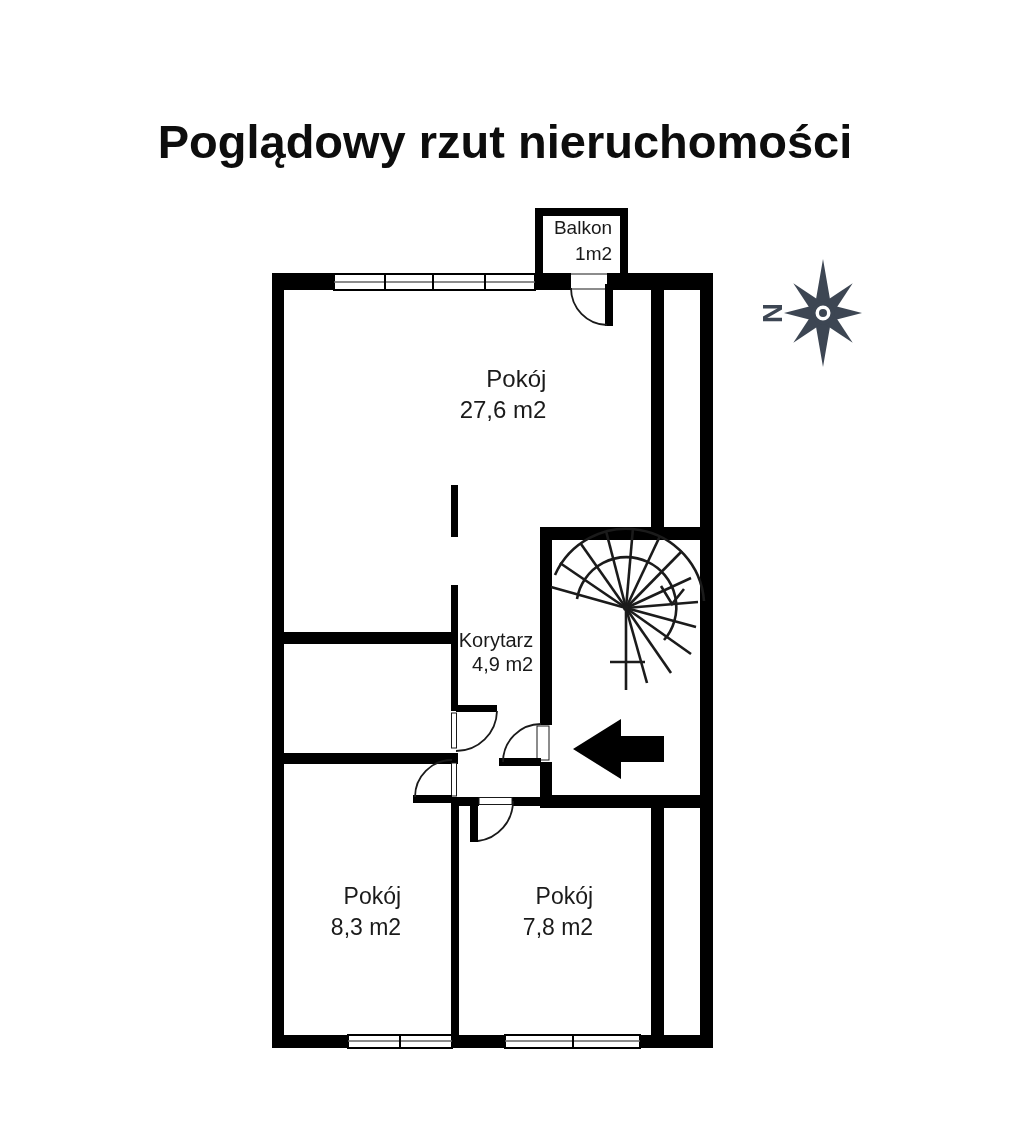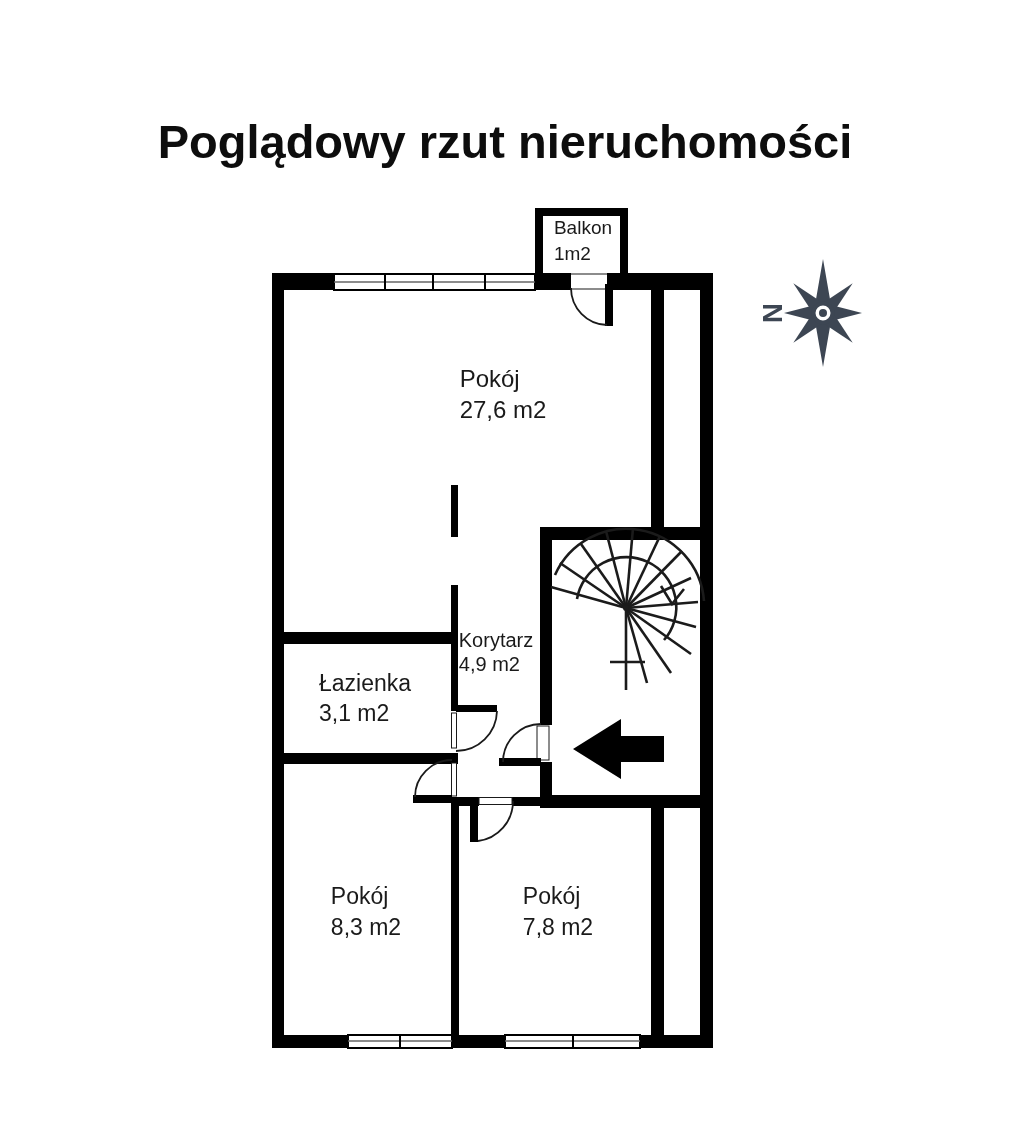--- a/index.html
+++ b/index.html
@@ -6,21 +6,21 @@
   #canvas{
     position:relative;width:1010px;height:1122px;background:#ffffff;overflow:hidden;
     font-family:"Liberation Sans", sans-serif;color:#1a1a1a;
   }
   #title{
     position:absolute;left:0;top:112px;width:1010px;text-align:center;
     font-size:47px;font-weight:bold;color:#0d0d0d;letter-spacing:0px;line-height:60px;
   }
   svg.plan{position:absolute;left:0;top:0;}
   .room-label{
-    position:absolute;transform:translateX(-50%);text-align:left;white-space:nowrap;
+    position:absolute;transform:translateX(-50%);text-align:right;white-space:nowrap;
   }
   .room-label .rn,.room-label .ra{display:block;}
   .lbl-balkon{left:583px;top:215px;font-size:19px;line-height:26px;}
   .lbl-pokoj-duzy{left:503px;top:363px;font-size:24px;line-height:31px;}
   .lbl-kuchnia{left:364px;top:537px;font-size:23px;line-height:29px;}
   .lbl-korytarz{left:496px;top:628px;font-size:20px;line-height:24px;}
   .lbl-lazienka{left:365px;top:668px;font-size:23px;line-height:30px;}
   .lbl-pokoj-83{left:366px;top:881px;font-size:23px;line-height:31px;}
   .lbl-pokoj-98{left:558px;top:881px;font-size:23px;line-height:31px;}
 </style>
@@ -175,24 +175,20 @@
     <span class="rn">Pokój</span>
     <span class="ra">27,6 m2</span>
   </div>
 
 
   <div class="room-label lbl-korytarz">
     <span class="rn">Korytarz</span>
     <span class="ra">4,9 m2</span>
   </div>
 
-  <div class="room-label lbl-lazienka">
-    <span class="rn">Łazienka</span>
-    <span class="ra">3,1 m2</span>
-  </div>
 
   <div class="room-label lbl-pokoj-83">
     <span class="rn">Pokój</span>
     <span class="ra">8,3 m2</span>
   </div>
 
   <div class="room-label lbl-pokoj-98">
     <span class="rn">Pokój</span>
     <span class="ra">7,8 m2</span>
   </div>

